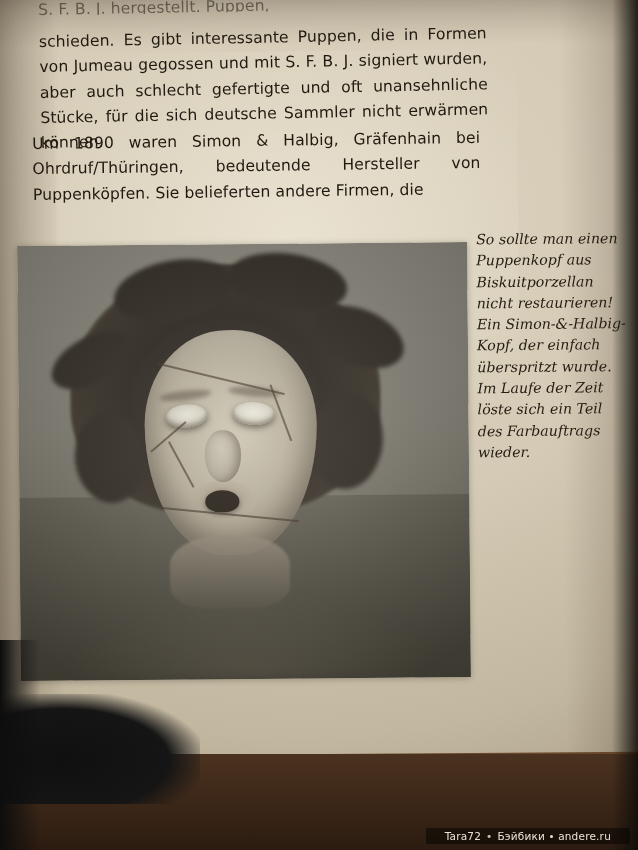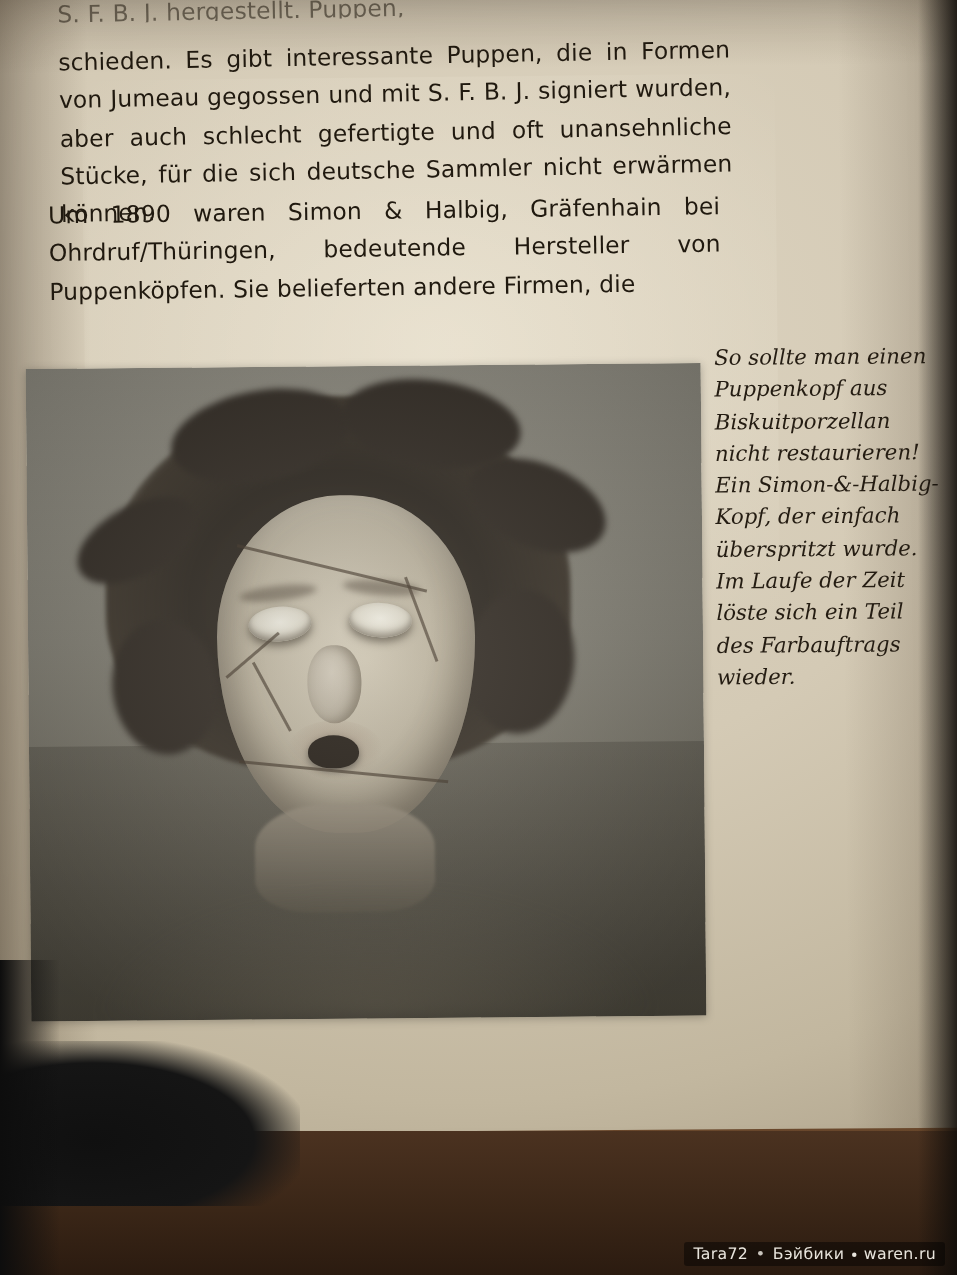--- a/index.html
+++ b/index.html
@@ -259,21 +259,21 @@
   }
 
   
   .watermark {
     position: absolute;
     right: 8px;
     bottom: 6px;
     display: flex;
     align-items: center;
     gap: 5px;
-    padding: 2px 6px;
+    padding: 2px 19px;
     background: rgba(0,0,0,0.45);
     border-radius: 2px;
     color: #e8e4dc;
     font-family: "DejaVu Sans", sans-serif;
     font-size: 10.5px;
     letter-spacing: 0.2px;
     margin-left: 16px;
   }
   .watermark .dot {
     width: 3px; height: 3px;
@@ -344,16 +344,16 @@
   <div class="desk"></div>
   <div class="shadow-blob"></div>
   <div class="left-dark"></div>
   <div class="right-dark"></div>
 
   <div class="watermark">
     <span>Tara72</span>
     <span class="wm-sep">•</span>
     <span>Бэйбики</span>
     <span class="dot"></span>
-    <span>waren.ru</span>
+    <span>andere.ru</span>
   </div>
 
 </div>
 
 </body></html>

